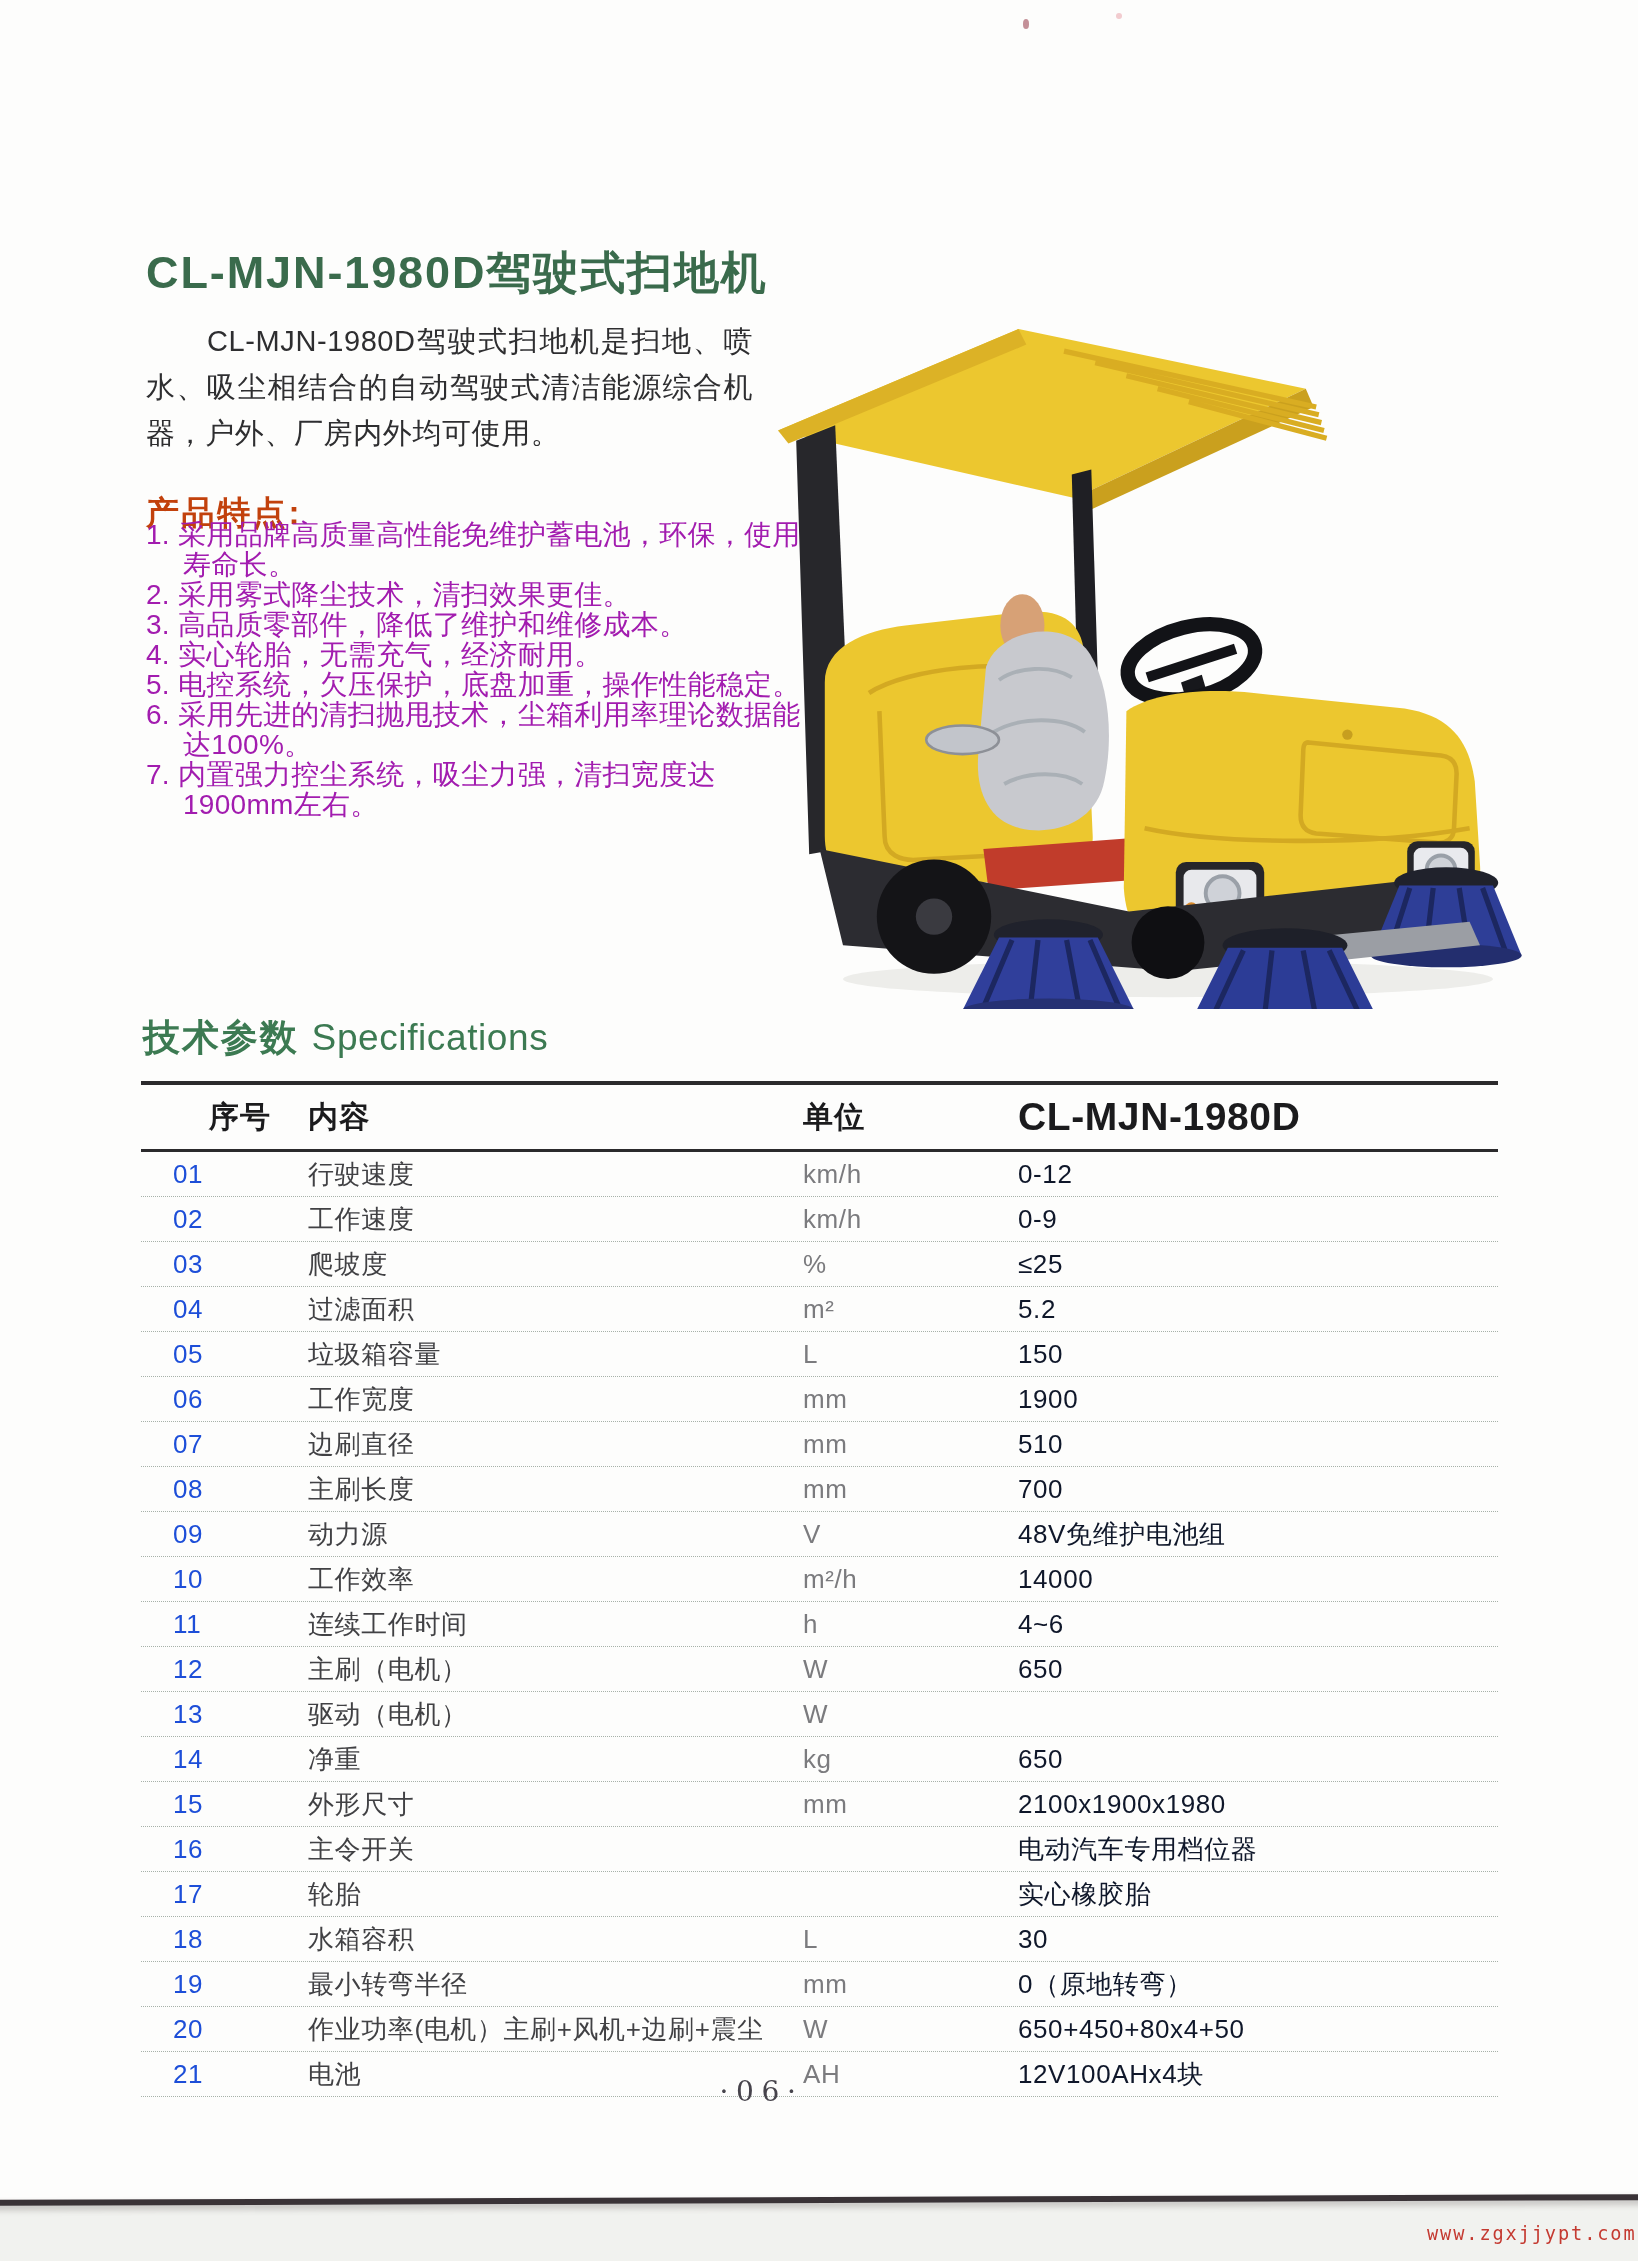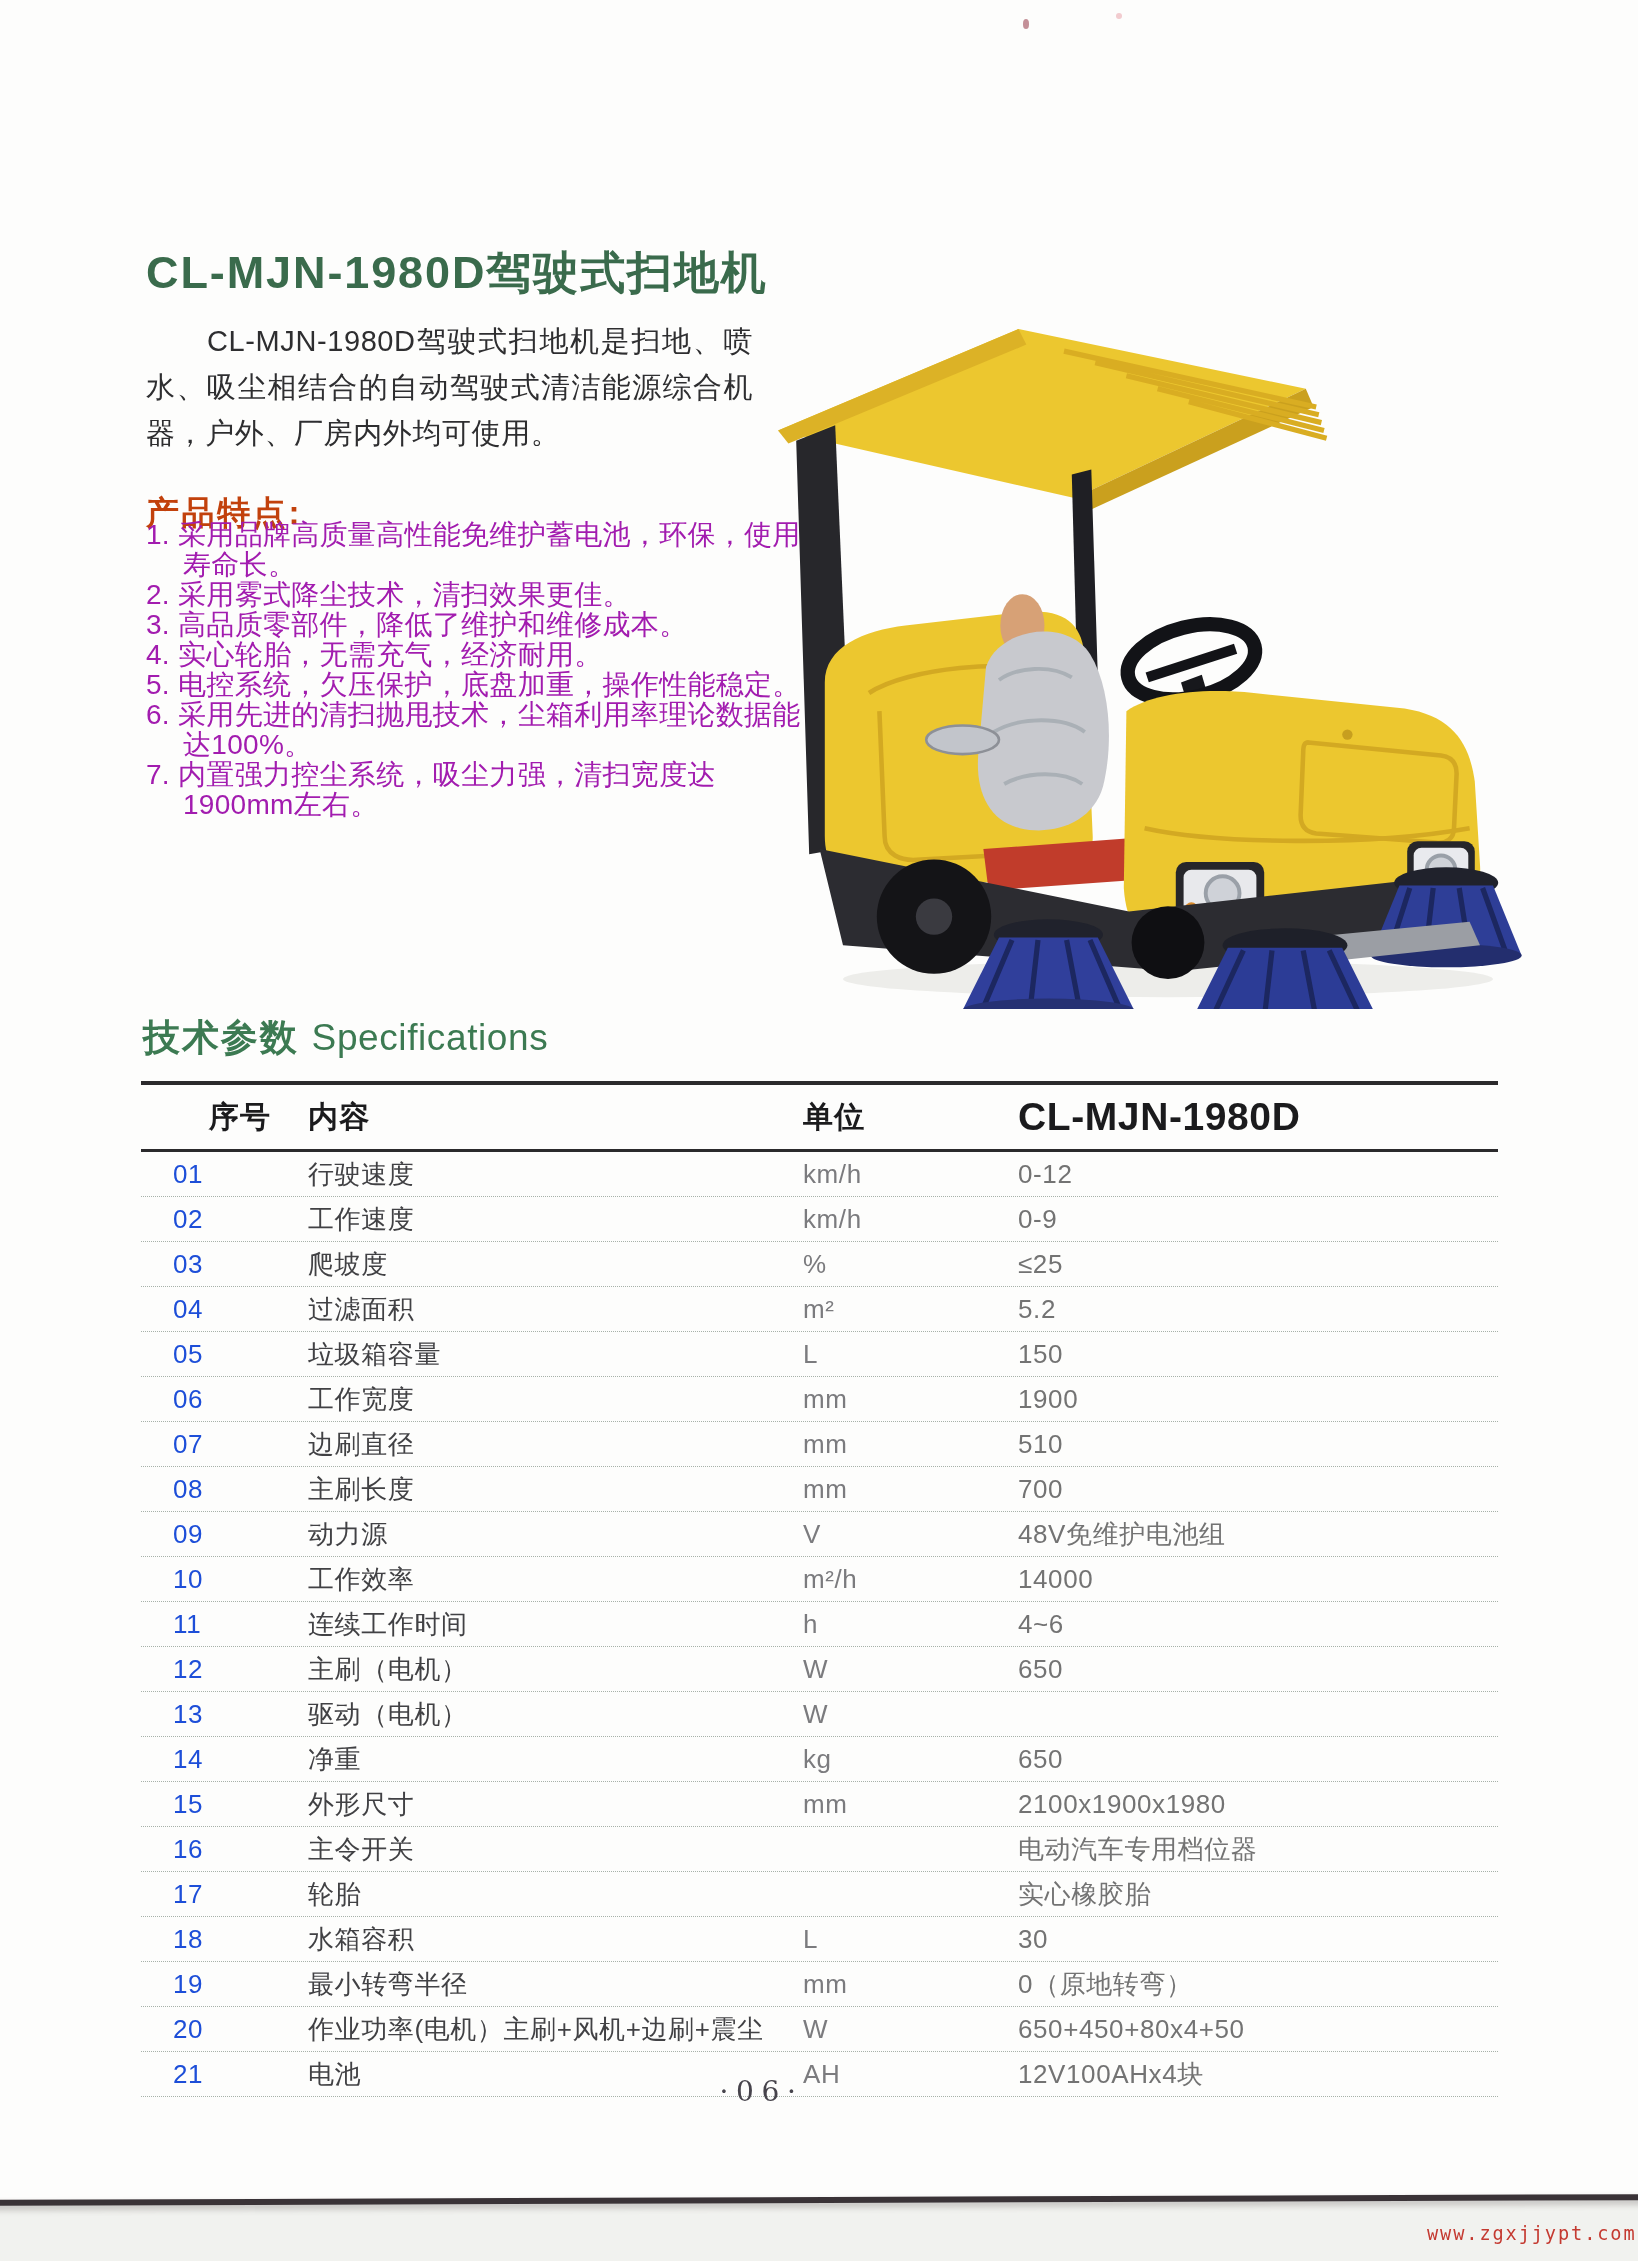--- a/index.html
+++ b/index.html
@@ -36,21 +36,21 @@
     border-top:4.5px solid #2b2a2c;border-bottom:3.2px solid #2b2a2c;}
   .thead .h{font-weight:bold;color:#1b1b1d;font-size:30px;letter-spacing:1.3px;}
   .thead .h-no{padding-left:31px;text-align:center;}
   .thead .h-model{font-size:39px;letter-spacing:0.6px;}
   .trow{display:grid;grid-template-columns:167px 495px 215px 480px;height:44px;align-items:center;
     border-bottom:1.3px dotted #a7b1a9;}
   .cell{font-size:26px;white-space:nowrap;letter-spacing:0.6px;}
   .c-no{padding-left:32px;color:#1d4ed8;}
   .c-name{color:#414144;}
   .c-unit{color:#7b7b7e;}
-  .c-value{color:#737373;}
+  .c-value{color:#0f172a;}
 
   .page-num{position:absolute;left:678px;top:2075px;width:167px;text-align:center;
     font-family:"DejaVu Serif","Liberation Serif",serif;font-size:28px;color:#46434b;letter-spacing:7.7px;}
   .watermark{position:absolute;left:1427px;top:2223px;font-family:"DejaVu Sans Mono","Liberation Mono",monospace;
     font-size:18.6px;color:#c43a31;letter-spacing:1.9px;white-space:nowrap;}
 
   
   .photo{position:absolute;left:739px;top:273px;width:806px;height:736px;}
   .photo svg{width:100%;height:100%;display:block;}
 </style>

